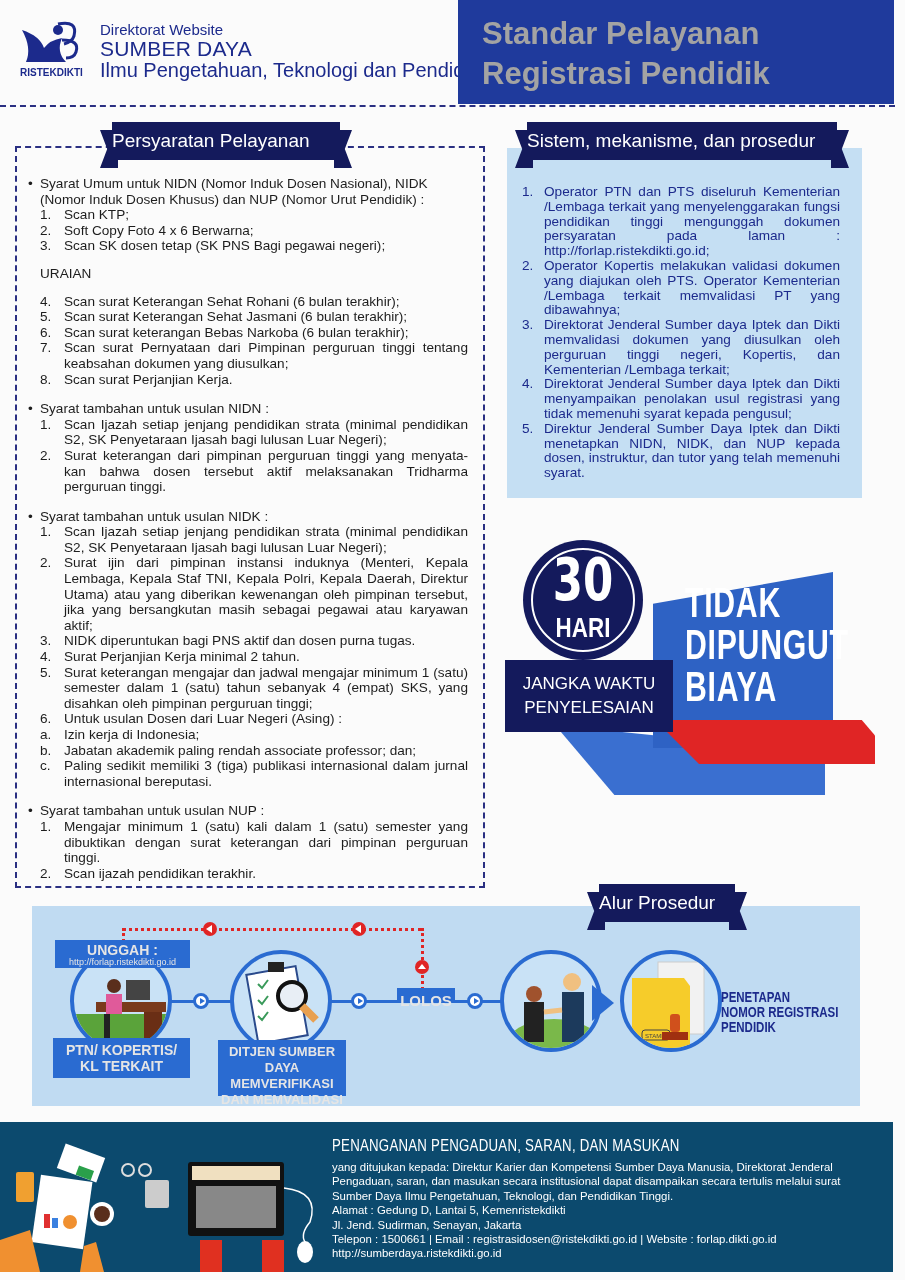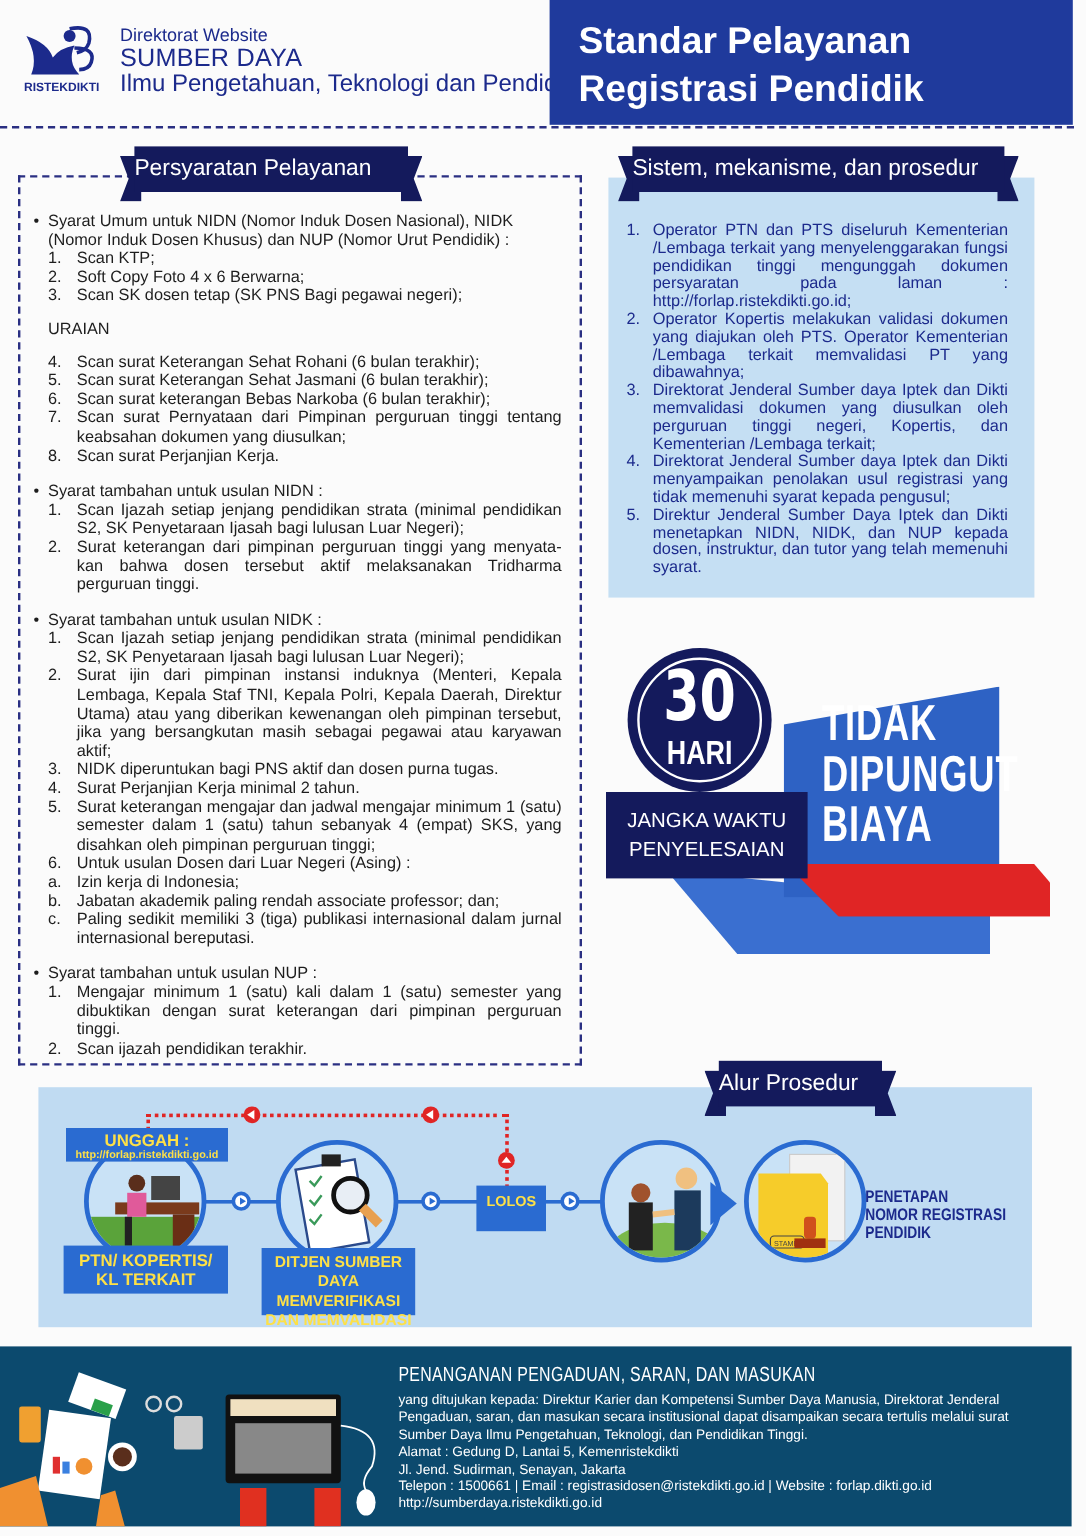--- a/index.html
+++ b/index.html
@@ -6,21 +6,21 @@
   html, body { width: 905px; height: 1280px; background: #fbfbfb; overflow: hidden; }
   body { position: relative; font-family: "Liberation Sans", "DejaVu Sans", sans-serif; color: #1a1a1a; }
 
   
   .hdr-logo { position: absolute; left: 18px; top: 18px; width: 70px; height: 62px; }
   .hdr-text { position: absolute; left: 100px; top: 22px; color: #1c2a8c; line-height: 1.05; }
   .hdr-text .l1 { font-size: 15px; }
   .hdr-text .l2 { font-size: 21px; letter-spacing: 0.2px; }
   .hdr-text .l3 { font-size: 20px; }
   .hdr-title { position: absolute; left: 458px; top: 0; width: 436px; height: 104px; background: #1f3a9c;
-               padding: 14px 0 0 24px; color: #ffffff; font-weight: bold; font-size: 31px; line-height: 40px; }
+               padding: 14px 0 0 24px; color: #a3a3a3; font-weight: bold; font-size: 31px; line-height: 40px; }
   .dash-sep { position: absolute; left: 0; top: 105px; width: 895px; border-top: 2px dashed #2a2f82; }
 
   
   .ribbon { position: absolute; height: 38px; color: #fff; font-size: 19px; display: flex; align-items: center; }
   .ribbon .body { position: absolute; inset: 0; background: #141a5c; }
   .ribbon .wingL, .ribbon .wingR { position: absolute; top: 8px; width: 18px; height: 38px; background: #141a5c; }
   .ribbon .wingL { left: -12px; clip-path: polygon(0 0, 100% 0, 100% 100%, 0 100%, 40% 50%); }
   .ribbon .wingR { right: -12px; clip-path: polygon(0 0, 100% 0, 60% 50%, 100% 100%, 0 100%); }
   .ribbon span { position: relative; z-index: 2; }
 
@@ -51,21 +51,21 @@
   .jangka { position: absolute; left: 0; top: 120px; width: 168px; height: 72px; background: #141a5c; z-index: 3; color: #fff; text-align: center; font-size: 17px; line-height: 24px; padding-top: 12px; }
   .blue-main { position: absolute; left: 148px; top: 32px; width: 180px; height: 176px; background: #2e62c4; clip-path: polygon(0 18%, 100% 0, 100% 100%, 0 100%); z-index: 1; }
   .blue-under { position: absolute; left: 50px; top: 185px; width: 270px; height: 70px; background: #3a6fd0; clip-path: polygon(0 0, 100% 40%, 100% 100%, 22% 100%); z-index: 0; }
   .red-band { position: absolute; left: 150px; top: 180px; width: 220px; height: 44px; background: #e02525; clip-path: polygon(0 0, 94% 0, 100% 35%, 100% 100%, 20% 100%); z-index: 2; }
   .tidak { position: absolute; left: 180px; top: 42px; color: #fff; font-weight: bold; font-size: 42px; line-height: 42px; transform: scaleX(0.72); transform-origin: left top; z-index: 3; letter-spacing: 1px; }
 
   
   .flow-box { position: absolute; left: 32px; top: 906px; width: 828px; height: 200px; background: #c0dbf2; }
   .flow-line { position: absolute; height: 3px; background: #2a6bd1; top: 1000px; }
   .circ { position: absolute; width: 102px; height: 102px; border-radius: 50%; border: 4px solid #2a6bd1; background: #c9e2f6; overflow: hidden; }
-  .tag { position: absolute; background: #2a6bd1; color: #fde047; font-weight: bold; text-align: center; font-size: 13px; line-height: 15px; padding-top: 4px; }
+  .tag { position: absolute; background: #2a6bd1; color: #e5e5e5; font-weight: bold; text-align: center; font-size: 13px; line-height: 15px; padding-top: 4px; }
   .arrow-dot { position: absolute; width: 16px; height: 16px; border-radius: 50%; background: #fff; border: 3px solid #2a6bd1; }
   .arrow-dot::after { content: ""; position: absolute; left: 4px; top: 2px; border-left: 5px solid #2a6bd1; border-top: 3.5px solid transparent; border-bottom: 3.5px solid transparent; }
   .red-dots-h { position: absolute; border-top: 3px dotted #e02525; height: 0; }
   .red-dots-v { position: absolute; border-left: 3px dotted #e02525; width: 0; }
   .red-ind { position: absolute; width: 14px; height: 14px; border-radius: 50%; background: #e02525; }
   .red-ind::after { content: ""; position: absolute; left: 3px; top: 3px; border-right: 6px solid #fff; border-top: 4px solid transparent; border-bottom: 4px solid transparent; }
   .red-ind.up::after { left: 3px; top: 4px; border-right: 4px solid transparent; border-left: 4px solid transparent; border-bottom: 5px solid #fff; border-top: 0; }
   .penetapan { position: absolute; left: 721px; top: 990px; color: #1c2a8c; font-weight: bold; font-size: 14px; line-height: 15px; transform: scaleX(0.82); transform-origin: left top; }
 
   
@@ -294,21 +294,21 @@
     <rect x="22" y="48" width="70" height="10" fill="#7a3a1c"></rect>
     <rect x="70" y="58" width="18" height="34" fill="#6a2e15"></rect>
     <rect x="52" y="26" width="24" height="20" fill="#444"></rect>
     <circle cx="40" cy="32" r="7" fill="#5a2e1c"></circle>
     <rect x="32" y="40" width="16" height="20" fill="#e05a9a"></rect>
     <rect x="30" y="60" width="6" height="24" fill="#222"></rect>
   </svg>
 </div>
 <div class="tag" style="left:55px; top:940px; width:135px; height:28px; font-size:14px; line-height:13px;">
   <div>UNGGAH :</div>
-  <div style="font-size:9px; font-weight:bold; line-height:11px;">http://forlap.ristekdikti.go.id</div>
+  <div style="font-size:9px; font-weight:normal; line-height:11px;">http://forlap.ristekdikti.go.id</div>
 </div>
 <div class="tag" style="left:53px; top:1038px; width:137px; height:40px; font-size:14px; line-height:16px;">
   <div>PTN/ KOPERTIS/</div>
   <div>KL TERKAIT</div>
 </div>
 
 <div class="circ" style="left:230px; top:950px;">
   <svg width="102" height="102" viewBox="0 0 102 102">
     <rect x="18" y="16" width="50" height="70" fill="#fff" stroke="#2a4a8c" stroke-width="2" transform="rotate(-10 43 51)"></rect>
     <rect x="34" y="8" width="16" height="10" fill="#222"></rect>
@@ -316,21 +316,21 @@
     <circle cx="58" cy="42" r="14" fill="#e8eef5" stroke="#111" stroke-width="4"></circle>
     <path d="M68 52 l14 14" stroke="#e8a050" stroke-width="8"></path>
   </svg>
 </div>
 <div class="tag" style="left:218px; top:1040px; width:128px; height:56px; font-size:13px; line-height:16px;">
   <div>DITJEN SUMBER DAYA</div>
   <div>MEMVERIFIKASI</div>
   <div>DAN MEMVALIDASI</div>
 </div>
 
-<div class="tag" style="left:397px; top:988px; width:58px; height:38px; font-size:12px; line-height:18px;">LOLOS</div>
+<div class="tag" style="left:397px; top:988px; width:58px; height:14px; font-size:15px; line-height:18px;">LOLOS</div>
 
 <div class="circ" style="left:500px; top:950px;">
   <svg width="102" height="102" viewBox="0 0 102 102">
     <ellipse cx="50" cy="95" rx="50" ry="30" fill="#7ab84a"></ellipse>
     <circle cx="30" cy="40" r="8" fill="#a0522d"></circle>
     <rect x="20" y="48" width="20" height="40" fill="#222"></rect>
     <circle cx="68" cy="28" r="9" fill="#f0c080"></circle>
     <rect x="58" y="38" width="22" height="50" fill="#1c3a5c"></rect>
     <path d="M40 58 L58 56" stroke="#f0c080" stroke-width="5"></path>
   </svg>

